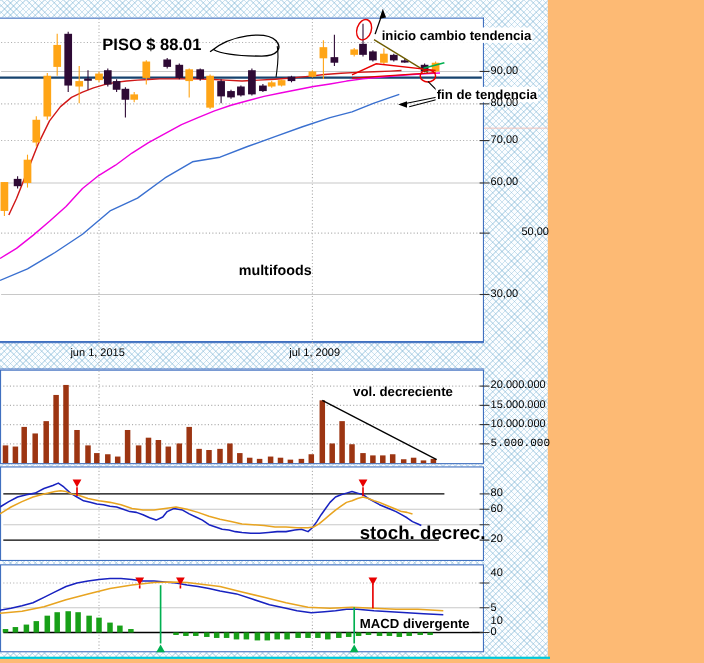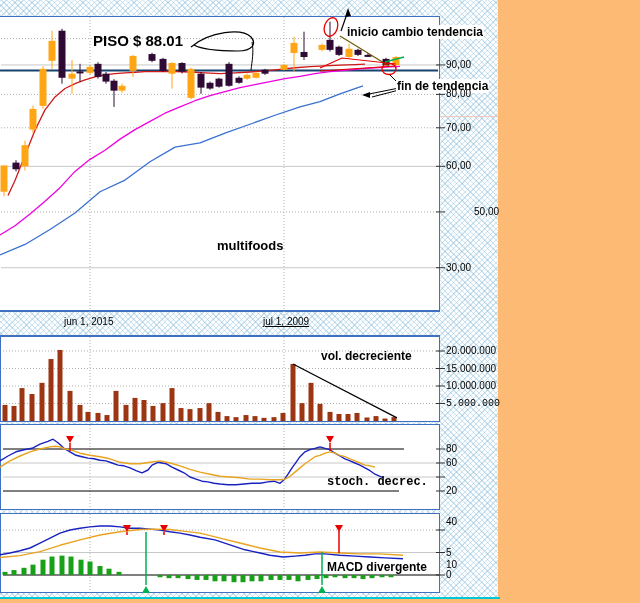--- a/index.html
+++ b/index.html
@@ -21,24 +21,24 @@
   svg#overlay{position:absolute;left:0;top:0;pointer-events:none;}
   .lbl{position:absolute;color:#000;white-space:nowrap;}
   .axis-lbl{font-size:10px;line-height:10px;}
   .date-lbl{font-size:10px;line-height:10px;}
   .ann{font-weight:bold;letter-spacing:0px;}
   #piso-label{left:93px;top:32px;font-size:15px;}
   #inicio-label{left:346px;top:25px;font-size:12px;background:#fff;padding:0 1px;}
   #fin-label{left:396px;top:79px;font-size:12px;background:#fff;padding:0 1px;}
   #symbol-label{left:217px;top:238px;font-size:13px;}
   #vol-label{left:321px;top:349px;font-size:12px;}
-  #stoch-label{left:327px;top:475px;font-size:12px;font-family:Liberation Mono, monospace;}
+  #stoch-label{left:327px;top:475px;font-size:17px;}
   #macd-label{left:325px;top:560px;font-size:12px;background:#fff;padding:0 2px;}
   #jun-label{left:64px;top:317px;}
-  #jul-label{left:263px;top:317px;text-decoration:underline;}
+  #jul-label{left:263px;top:317px;}
 </style>
 </head>
 <body>
 
 <div id="canvas">
   <div class="hatch"></div>
   <div class="pink-line"></div>
 
   <div id="price-panel" class="panel"></div>
   <div id="date-band" class="panel"></div>

